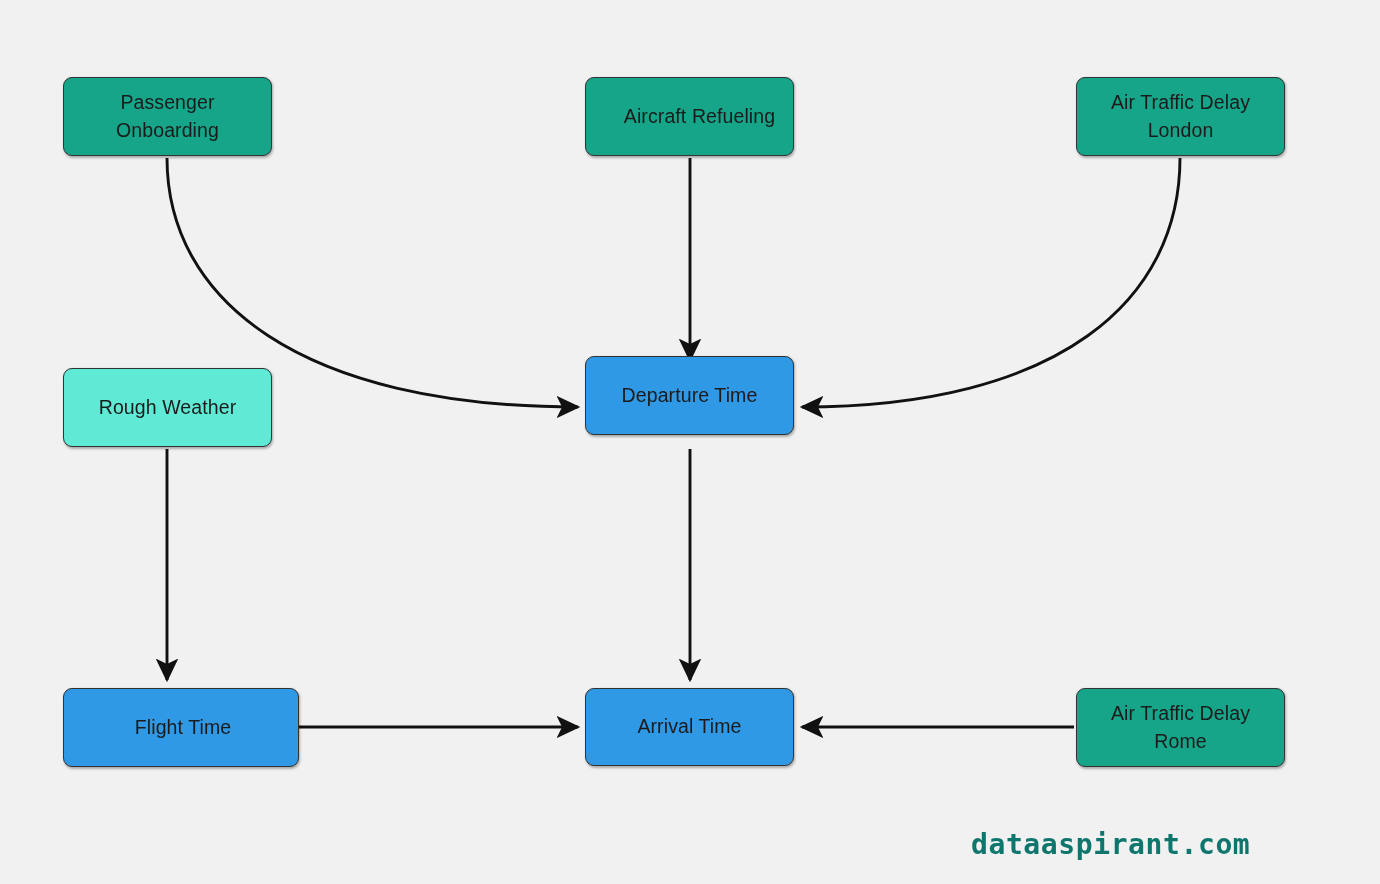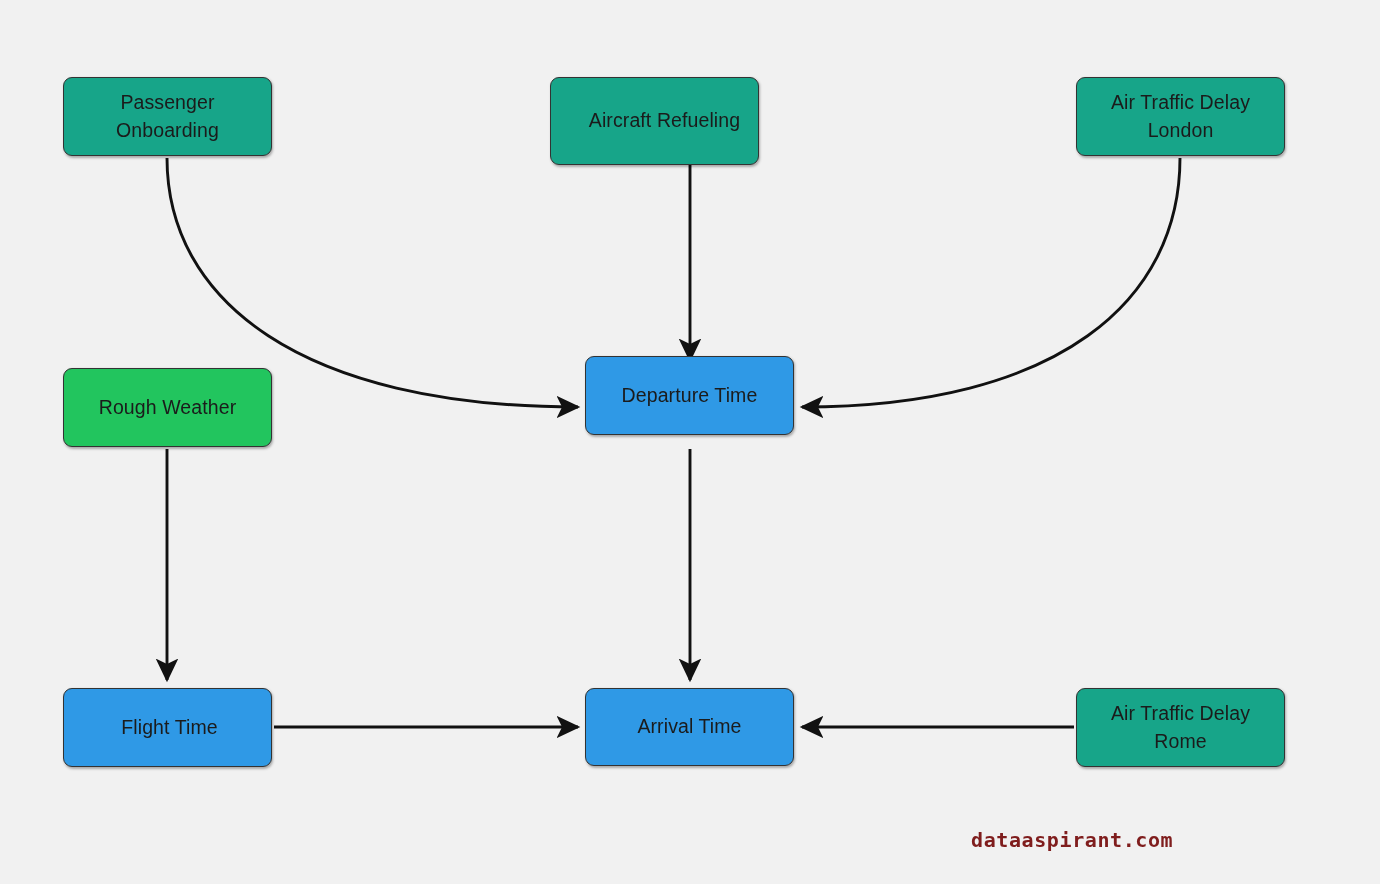--- a/index.html
+++ b/index.html
@@ -45,28 +45,28 @@
     letter-spacing: 0.1px;
     padding: 2px 8px;
     box-shadow: 1px 1.5px 2.5px rgba(0,0,0,0.30);
   }
   .node-label {
     display: block;
     white-space: pre-line;
   }
   .node.green  { background: #17A589; }
   .node.blue   { background: #2F99E6; }
-  .node.yellow { background: #22c55e; }
+  .node.yellow { background: #5eead4; }
 
   #watermark {
     position: absolute;
-    color: #7f1d1d;
+    color: #0f766e;
     font-family: "DejaVu Sans Mono", "Liberation Mono", monospace;
     font-weight: bold;
-    font-size: 20px;
+    font-size: 28px;
     letter-spacing: 0.6px;
     white-space: nowrap;
   }
 </style>
 </head>
 <body style="background: rgb(241, 241, 241);">
 
 <div id="canvas">
 
   <svg id="edge-layer" viewBox="0 0 1380 884" xmlns="http://www.w3.org/2000/svg">
@@ -84,34 +84,34 @@
         <path d="M 274,727 L 578,727"></path>
         <path d="M 1074,727 L 802,727"></path>
       </g>
   </svg>
 
   <div id="node-group">
       <div class="node green" style="left: 63px; top: 77px; width: 209px; height: 79px;">
         <span class="node-label">Passenger
 Onboarding</span>
       </div>
-      <div class="node green" style="left: 550px; top: 77px; width: 209px; height: 88px; padding-left: 28px;">
+      <div class="node green" style="left: 585px; top: 77px; width: 209px; height: 79px; padding-left: 28px;">
         <span class="node-label">Aircraft Refueling</span>
       </div>
       <div class="node green" style="left: 1076px; top: 77px; width: 209px; height: 79px;">
         <span class="node-label">Air Traffic Delay
 London</span>
       </div>
       <div class="node yellow" style="left: 63px; top: 368px; width: 209px; height: 79px;">
         <span class="node-label">Rough Weather</span>
       </div>
       <div class="node blue" style="left: 585px; top: 356px; width: 209px; height: 79px;">
         <span class="node-label">Departure Time</span>
       </div>
-      <div class="node blue" style="left: 63px; top: 688px; width: 209px; height: 79px; padding-left: 12px;">
+      <div class="node blue" style="left: 63px; top: 688px; width: 236px; height: 79px; padding-left: 12px;">
         <span class="node-label">Flight Time</span>
       </div>
       <div class="node blue" style="left: 585px; top: 688px; width: 209px; height: 78px;">
         <span class="node-label">Arrival Time</span>
       </div>
       <div class="node green" style="left: 1076px; top: 688px; width: 209px; height: 79px;">
         <span class="node-label">Air Traffic Delay
 Rome</span>
       </div>
     </div>

